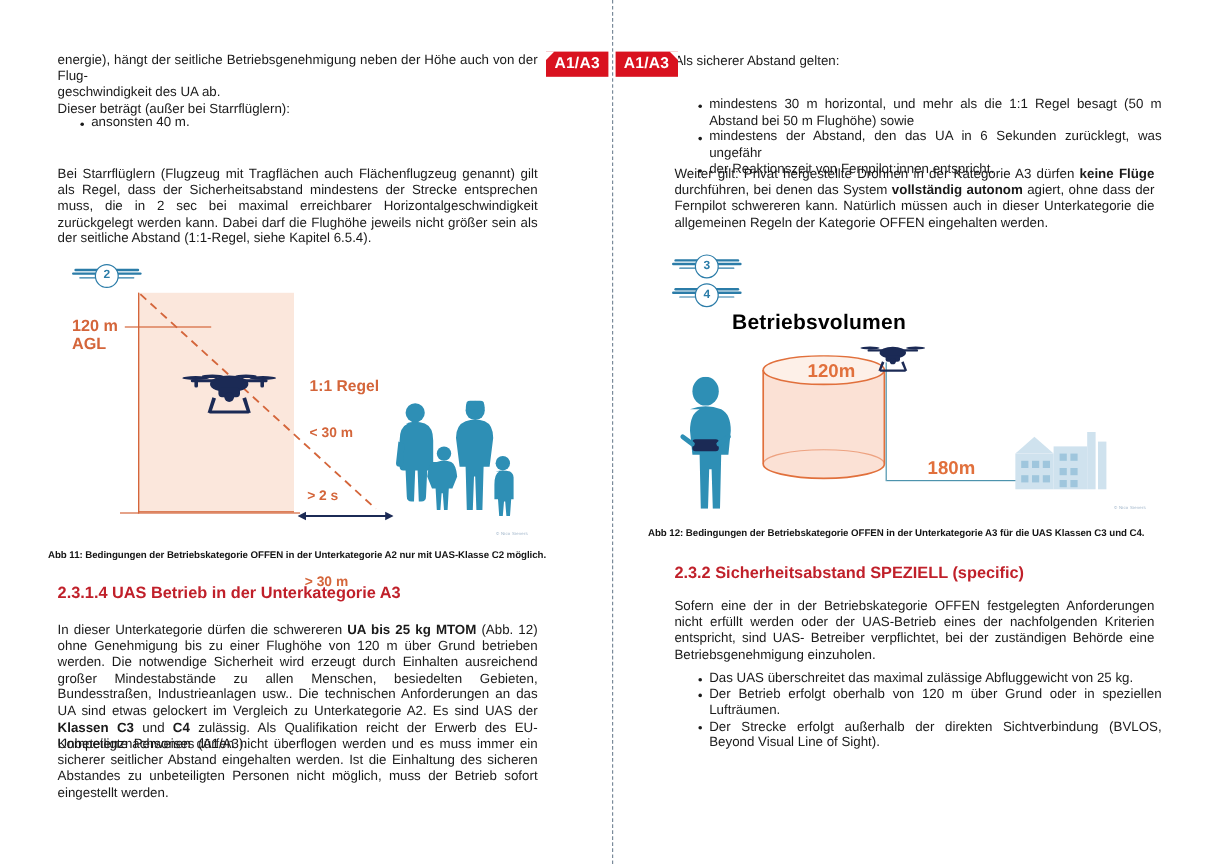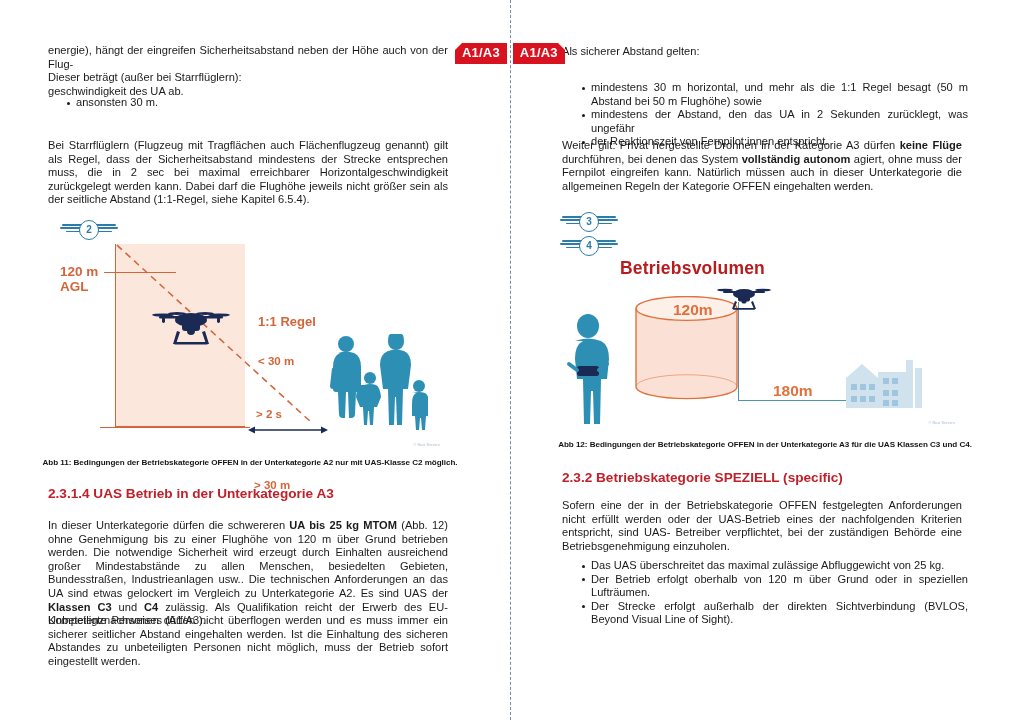--- a/index.html
+++ b/index.html
@@ -74,21 +74,20 @@
     color:#c0202a;
     letter-spacing:0;
   }
   h2.sec .light{font-weight:bold;text-align:right;}
 
   
   .caption{
     font-size:8.1px;
     font-weight:bold;
     color:#151515;
-    text-align:center;
     letter-spacing:-0.05px;
   }
   .credit{
     font-size:3.6px;color:#9fb4c9;text-align:right;
     letter-spacing:.2px;
   }
 
   
   .fig11{position:absolute;left:60px;top:216px;width:380px;height:236px;}
   .badge{position:relative;width:58px;height:22px;}
@@ -134,22 +133,22 @@
   .lbl-30gt{left:194px;top:219px;font-size:11.5px;margin-top:44px;}
 
   .arrowline{position:absolute;left:188px;top:209px;width:80px;height:10px;}
 
   
   .family{position:absolute;left:268px;top:118px;width:100px;height:96px;}
 
   
   .fig12{position:absolute;left:20px;top:206px;width:430px;height:232px;}
   .betriebs{
-    position:absolute;left:90px;top:52px;
-    color:#b91c1c;font-size:17.5px;font-weight:bold;letter-spacing:.2px;
+    position:absolute;left:80px;top:52px;
+    color:#000000;font-size:17.5px;font-weight:bold;letter-spacing:.2px;
   }
   .cyl{
     position:absolute;left:104px;top:90px;width:105px;height:105px;
   }
   .lbl-120m{position:absolute;left:143px;top:95px;color:#e1703c;font-size:15.5px;font-weight:bold;}
   .lbl-150m{position:absolute;left:243px;top:176px;color:#e1703c;font-size:15.5px;font-weight:bold;}
   .pilot{position:absolute;left:34px;top:108px;width:48px;height:110px;}
   .factory{position:absolute;left:316px;top:150px;width:78px;height:52px;}
   .f12-line{position:absolute;left:209px;top:194px;width:118px;height:0;border-top:1.6px solid #4d93ad;}
   .f12-vline{position:absolute;left:208px;top:96px;width:0;height:99px;border-left:1.6px solid #4d93ad;}
@@ -157,27 +156,27 @@
   .drone11{position:absolute;left:86px;top:88px;width:90px;height:42px;}
 </style>
 </head>
 <body>
 
 <div class="spread">
 
   <div class="page left">
 
     <div style="position:absolute;left:48px;top:44px;width:400px;">
-      <div class="ptext">energie), hängt der eingreifen Sicherheitsabstand neben der Höhe auch von der Flug-</div>
+      <div class="ptext">energie), hängt der seitliche Betriebsgenehmigung neben der Höhe auch von der Flug-</div>
+      <div class="ptext">geschwindigkeit des UA ab.</div>
       <div class="ptext">Dieser beträgt (außer bei Starrflüglern):</div>
-      <div class="ptext">geschwindigkeit des UA ab.</div>
     </div>
 
     <ul class="bul" style="position:absolute;left:63px;top:96px;width:385px;">
-      <li>ansonsten 30 m.</li>
+      <li>ansonsten 40 m.</li>
     </ul>
 
     <div class="ptext" style="position:absolute;left:48px;top:139px;width:400px;">Bei Starrflüglern (Flugzeug mit Tragflächen auch Flächenflugzeug genannt) gilt als Regel, dass der Sicherheitsabstand mindestens der Strecke entsprechen muss, die in 2 sec bei maximal erreichbarer Horizontalgeschwindigkeit zurückgelegt werden kann. Dabei darf die Flughöhe jeweils nicht größer sein als der seitliche Abstand (1:1-Regel, siehe Kapitel 6.5.4).</div>
 
     <div class="fig11">
 
       <div class="badge" style="position:absolute;left:0;top:4px;">
         <div class="wing wl">
             <span></span>
             <span></span>
@@ -268,26 +267,26 @@
     <div class="ptext" style="position:absolute;left:48px;top:614px;width:400px;">Unbeteiligte Personen dürfen nicht überflogen werden und es muss immer ein sicherer seitlicher Abstand eingehalten werden. Ist die Einhaltung des sicheren Abstandes zu unbeteiligten Personen nicht möglich, muss der Betrieb sofort eingestellt werden.</div>
 
   </div>
 
   <div class="page right">
 
     <div class="ptext" style="position:absolute;left:52px;top:45px;width:400px;">Als sicherer Abstand gelten:</div>
 
     <ul class="bul" style="position:absolute;left:68px;top:81px;width:390px;">
       <li>mindestens 30 m horizontal, und mehr als die 1:1 Regel besagt (50 m Abstand bei 50 m Flughöhe) sowie</li>
-      <li>mindestens der Abstand, den das UA in 2 Sekunden zurücklegt, was ungefähr</li>
+      <li>mindestens der Abstand, den das UA in 6 Sekunden zurücklegt, was ungefähr</li>
       <li>der Reaktionszeit von Fernpilot:innen entspricht.</li>
     </ul>
 
     <div class="ptext" style="position:absolute;left:52px;top:139px;width:400px;">
-      <span>Weiter gilt: Privat hergestellte Drohnen in der Kategorie A3 dürfen </span><b>keine Flüge</b><span> durchführen, bei denen das System </span><b>vollständig autonom</b><span> agiert, ohne muss der Fernpilot eingreifen kann. Natürlich müssen auch in dieser Unterkategorie die allgemeinen Regeln der Kategorie OFFEN eingehalten werden.</span>
+      <span>Weiter gilt: Privat hergestellte Drohnen in der Kategorie A3 dürfen </span><b>keine Flüge</b><span> durchführen, bei denen das System </span><b>vollständig autonom</b><span> agiert, ohne dass der Fernpilot schwereren kann. Natürlich müssen auch in dieser Unterkategorie die allgemeinen Regeln der Kategorie OFFEN eingehalten werden.</span>
     </div>
 
     <div class="fig12">
 
       <div class="badge" style="position:absolute;left:30px;top:6px;">
         <div class="wing wl">
             <span></span>
             <span></span>
             <span></span>
           </div>
@@ -377,21 +376,21 @@
           <circle cx="28" cy="17" r="2.6"></circle>
         </g>
       </svg>
     </div>
 
     <div class="credit" style="position:absolute;left:335px;top:421px;width:110px;">© Nico Sievers</div>
 
     <div class="caption" style="position:absolute;left:30px;top:440px;width:450px;">Abb 12: Bedingungen der Betriebskategorie OFFEN in der Unterkategorie A3 für die UAS Klassen C3 und C4.</div>
 
     <h2 class="sec" style="position:absolute;left:52px;top:470px;">
-      <span>2.3.2 Betriebskategorie SPEZIELL</span><span class="light"> (specific)</span>
+      <span>2.3.2 Sicherheitsabstand SPEZIELL</span><span class="light"> (specific)</span>
     </h2>
 
     <div class="ptext" style="position:absolute;left:52px;top:499px;width:400px;">Sofern eine der in der Betriebskategorie OFFEN festgelegten Anforderungen nicht erfüllt werden oder der UAS-Betrieb eines der nachfolgenden Kriterien entspricht, sind UAS- Betreiber verpflichtet, bei der zuständigen Behörde eine Betriebsgenehmigung einzuholen.</div>
 
     <ul class="bul" style="position:absolute;left:68px;top:559px;width:390px;">
       <li>Das UAS überschreitet das maximal zulässige Abfluggewicht von 25 kg.</li>
       <li>Der Betrieb erfolgt oberhalb von 120 m über Grund oder in speziellen Lufträumen.</li>
       <li>Der Strecke erfolgt außerhalb der direkten Sichtverbindung (BVLOS, Beyond Visual Line of Sight).</li>
     </ul>
 

